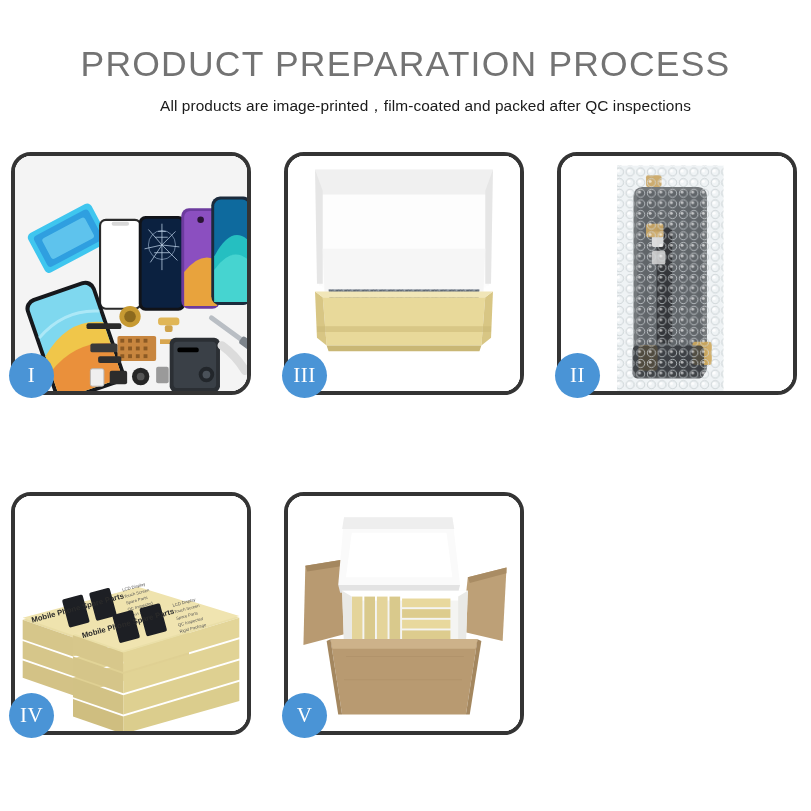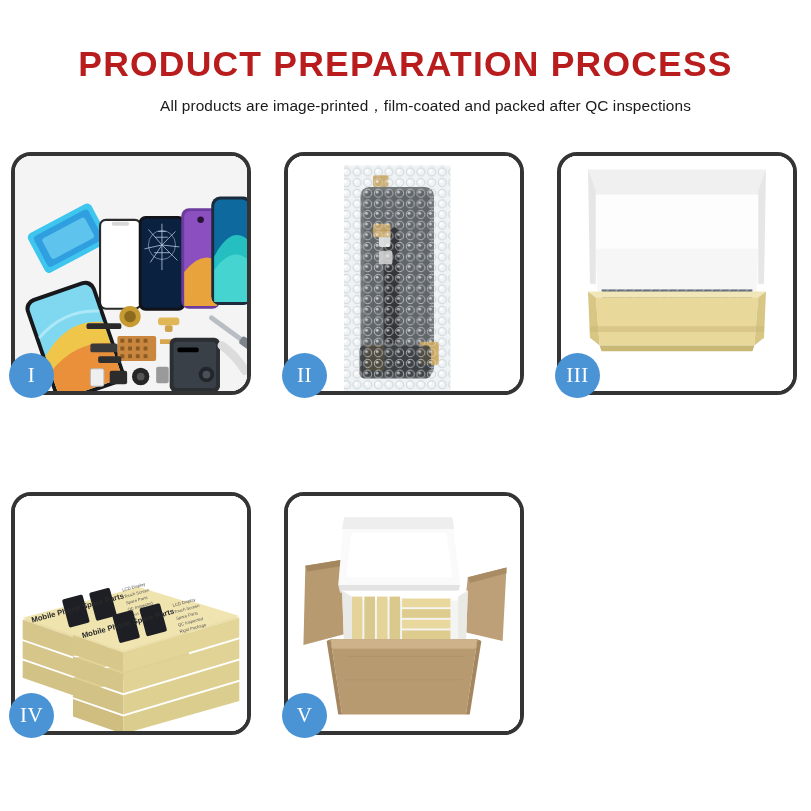--- a/index.html
+++ b/index.html
@@ -22,23 +22,23 @@
   
   .header {
     position: absolute;
     top: 44px;
     left: 0;
     width: 811px;
     text-align: center;
   }
   .main-title {
     font-size: 35.5px;
-    font-weight: bold;
+    font-weight: normal;
     letter-spacing: 1.2px;
-    color: #b91c1c;
+    color: #737373;
     line-height: 1.15;
     white-space: nowrap;
   }
   .sub-title {
     margin-top: 11px;
     font-size: 15.4px;
     font-weight: normal;
     color: #1a1a1a;
     letter-spacing: 0.1px;
     white-space: nowrap;
@@ -191,20 +191,54 @@
           <path d="M214 196 q14 10 24 26" fill="none" stroke="#dcdcdc" stroke-width="9" stroke-linecap="round"></path>
         </svg>
       </div>
       <div class="badge">I</div>
     </div>
 
     <div class="card">
       <div class="card-photo">
         <svg viewBox="0 0 240 243" preserveAspectRatio="xMidYMid slice">
           <defs>
+            <pattern id="bub2" width="9" height="9" patternUnits="userSpaceOnUse">
+              <circle cx="4.5" cy="4.5" r="3.4" fill="none" stroke="#7d8694" stroke-width="1"></circle>
+              <circle cx="3.4" cy="3.4" r="1.1" fill="#c9d2dd" opacity=".8"></circle>
+            </pattern>
+          </defs>
+          <rect x="0" y="0" width="240" height="243" fill="#ffffff"></rect>
+
+          <path d="M28 14 L212 14 L208 134 L32 134 Z" fill="#fbfbfb"></path>
+          <path d="M28 14 L212 14 L206 40 L34 40 Z" fill="#f0f0f0"></path>
+          <path d="M32 40 L208 40 L205 136 L35 136 Z" fill="#fdfdfd"></path>
+          <path d="M28 14 L36 36 L36 132 L30 132 Z" fill="#e6e6e6"></path>
+          <path d="M212 14 L204 36 L204 132 L210 132 Z" fill="#e6e6e6"></path>
+
+          <path d="M36 96 L204 96 L202 146 L38 146 Z" fill="#f6f6f6"></path>
+
+          <path d="M42 138 L198 138 L194 176 L46 176 Z" fill="#5c6672"></path>
+          <path d="M42 138 L198 138 L194 176 L46 176 Z" fill="url(#bub2)"></path>
+
+          <path d="M36 146 L204 146 L200 196 L40 196 Z" fill="#e8d99a"></path>
+          <path d="M36 146 L40 196 L30 188 L28 140 Z" fill="#d8c684"></path>
+          <path d="M204 146 L200 196 L210 188 L212 140 Z" fill="#d8c684"></path>
+          <path d="M28 140 L36 146 L204 146 L212 140 Z" fill="#f1e6b8"></path>
+          <path d="M40 196 L200 196 L198 202 L42 202 Z" fill="#c9b775"></path>
+
+          <rect x="30" y="176" width="180" height="6" fill="#cbb877" opacity=".55"></rect>
+        </svg>
+      </div>
+      <div class="badge">III</div>
+    </div>
+
+    <div class="card">
+      <div class="card-photo">
+        <svg viewBox="0 0 240 243" preserveAspectRatio="xMidYMid slice">
+          <defs>
             <pattern id="bub" width="11" height="11" patternUnits="userSpaceOnUse">
               <circle cx="5.5" cy="5.5" r="4.2" fill="none" stroke="#cfd6d9" stroke-width="1"></circle>
               <circle cx="4.2" cy="4.2" r="1.5" fill="#ffffff" opacity=".85"></circle>
             </pattern>
           </defs>
           <rect x="0" y="0" width="240" height="243" fill="#ffffff"></rect>
 
           <rect x="58" y="10" width="110" height="233" fill="#eef2f4"></rect>
           <rect x="58" y="10" width="110" height="233" fill="url(#bub)"></rect>
 
@@ -220,54 +254,20 @@
           <rect x="80" y="196" width="20" height="26" rx="3" fill="#c8963c" opacity=".92"></rect>
           <rect x="136" y="192" width="20" height="24" rx="3" fill="#caa04a" opacity=".92"></rect>
 
           <rect x="74" y="196" width="74" height="34" rx="5" fill="#1d2125" opacity=".8"></rect>
 
           <rect x="58" y="10" width="110" height="233" fill="url(#bub)" opacity=".75"></rect>
           <rect x="58" y="10" width="110" height="233" fill="#ffffff" opacity=".1"></rect>
         </svg>
       </div>
       <div class="badge">II</div>
-    </div>
-
-    <div class="card">
-      <div class="card-photo">
-        <svg viewBox="0 0 240 243" preserveAspectRatio="xMidYMid slice">
-          <defs>
-            <pattern id="bub2" width="9" height="9" patternUnits="userSpaceOnUse">
-              <circle cx="4.5" cy="4.5" r="3.4" fill="none" stroke="#7d8694" stroke-width="1"></circle>
-              <circle cx="3.4" cy="3.4" r="1.1" fill="#c9d2dd" opacity=".8"></circle>
-            </pattern>
-          </defs>
-          <rect x="0" y="0" width="240" height="243" fill="#ffffff"></rect>
-
-          <path d="M28 14 L212 14 L208 134 L32 134 Z" fill="#fbfbfb"></path>
-          <path d="M28 14 L212 14 L206 40 L34 40 Z" fill="#f0f0f0"></path>
-          <path d="M32 40 L208 40 L205 136 L35 136 Z" fill="#fdfdfd"></path>
-          <path d="M28 14 L36 36 L36 132 L30 132 Z" fill="#e6e6e6"></path>
-          <path d="M212 14 L204 36 L204 132 L210 132 Z" fill="#e6e6e6"></path>
-
-          <path d="M36 96 L204 96 L202 146 L38 146 Z" fill="#f6f6f6"></path>
-
-          <path d="M42 138 L198 138 L194 176 L46 176 Z" fill="#5c6672"></path>
-          <path d="M42 138 L198 138 L194 176 L46 176 Z" fill="url(#bub2)"></path>
-
-          <path d="M36 146 L204 146 L200 196 L40 196 Z" fill="#e8d99a"></path>
-          <path d="M36 146 L40 196 L30 188 L28 140 Z" fill="#d8c684"></path>
-          <path d="M204 146 L200 196 L210 188 L212 140 Z" fill="#d8c684"></path>
-          <path d="M28 140 L36 146 L204 146 L212 140 Z" fill="#f1e6b8"></path>
-          <path d="M40 196 L200 196 L198 202 L42 202 Z" fill="#c9b775"></path>
-
-          <rect x="30" y="176" width="180" height="6" fill="#cbb877" opacity=".55"></rect>
-        </svg>
-      </div>
-      <div class="badge">III</div>
     </div>
 
     <div class="card">
       <div class="card-photo">
         <svg viewBox="0 0 240 243" preserveAspectRatio="xMidYMid slice">
           <rect x="0" y="0" width="240" height="243" fill="#ffffff"></rect>
 
           <g>
             <path d="M8 128 L128 96 L180 112 L60 146 Z" fill="#e9dca4"></path>
             <path d="M8 128 L60 146 L60 166 L8 148 Z" fill="#d6c68a"></path>

